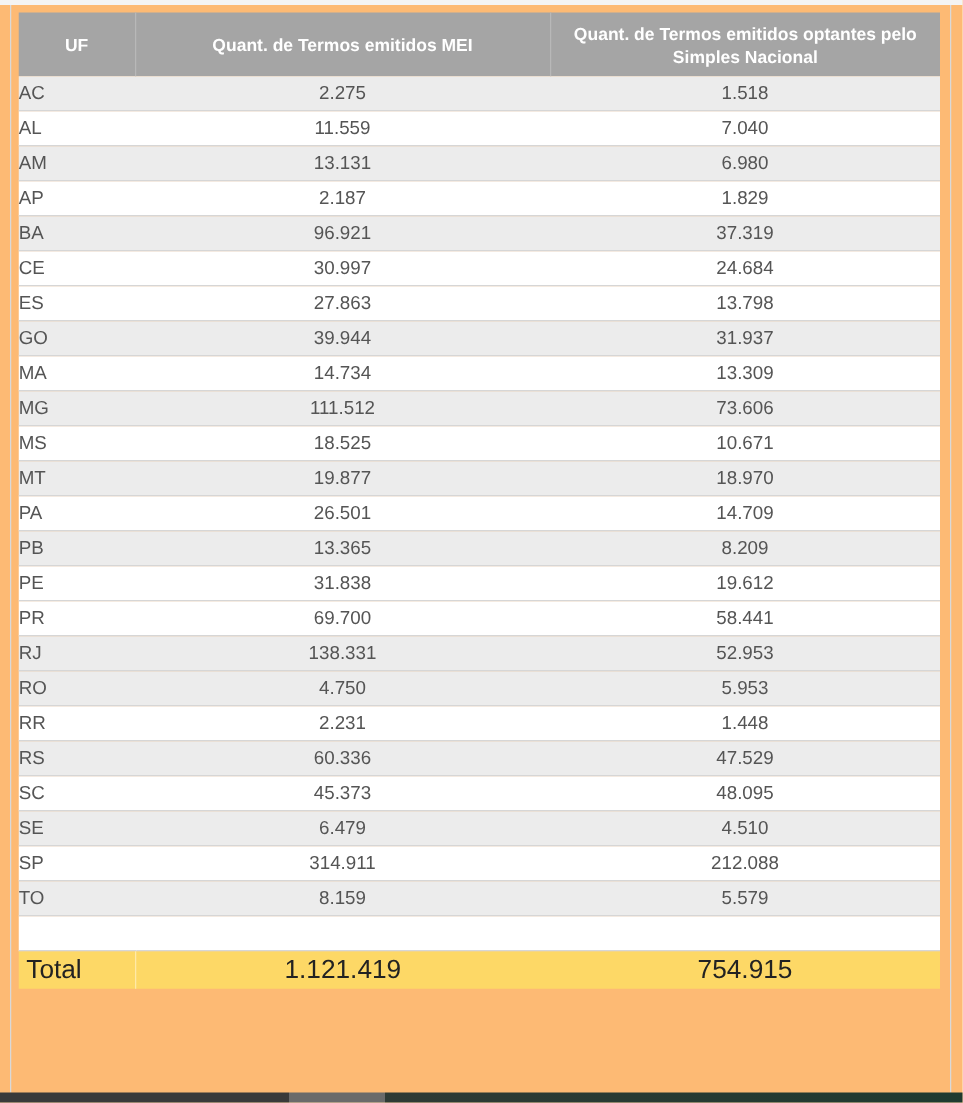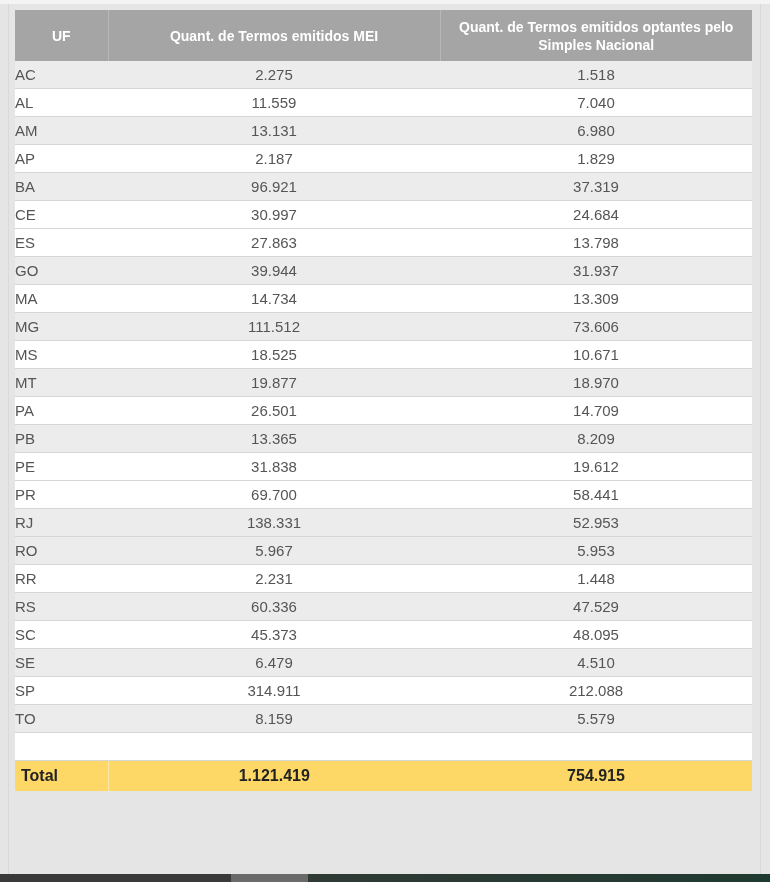--- a/index.html
+++ b/index.html
@@ -8,21 +8,21 @@
       background: #ffffff;
       width: 770px;
       height: 882px;
       overflow: hidden;
       font-family: "Liberation Sans", "DejaVu Sans", sans-serif;
     }
     .frame {
       position: absolute;
       left: 0; top: 0;
       width: 770px; height: 882px;
-      background: #e5e5e5;
+      background: #fdba74;
     }
     .top-edge {
       position: absolute;
       left: 0; top: 0;
       width: 770px; height: 4px;
       background: #f4f4f4;
     }
     .left-rule {
       position: absolute;
       left: 8px; top: 4px;
@@ -66,22 +66,22 @@
       padding: 0;
       border-bottom: 1px solid #d6d6d6;
     }
     tbody td.uf { text-align: left; padding-right: 10px; }
     tbody tr.odd td { background: #ececec; }
     tbody tr.even td { background: #ffffff; }
     tbody tr.blank td { background: #ffffff; height: 27px; }
     tfoot td {
       background: #fdd866;
       color: #222222;
-      font-weight: bold;
-      font-size: 16px;
+      font-weight: normal;
+      font-size: 21px;
       height: 28px;
       text-align: center;
       border-top: 1px solid #e0c050;
     }
     tfoot td.total-label {
       text-align: left;
       padding-left: 6px;
       border-right: 1px solid #ffe9a8;
     }
     .bottom-bar {
@@ -193,21 +193,21 @@
           <td>69.700</td>
           <td>58.441</td>
         </tr>
       <tr class="odd">
           <td class="uf">RJ</td>
           <td>138.331</td>
           <td>52.953</td>
         </tr>
       <tr class="odd">
           <td class="uf">RO</td>
-          <td>5.967</td>
+          <td>4.750</td>
           <td>5.953</td>
         </tr>
       <tr class="even">
           <td class="uf">RR</td>
           <td>2.231</td>
           <td>1.448</td>
         </tr>
       <tr class="odd">
           <td class="uf">RS</td>
           <td>60.336</td>

